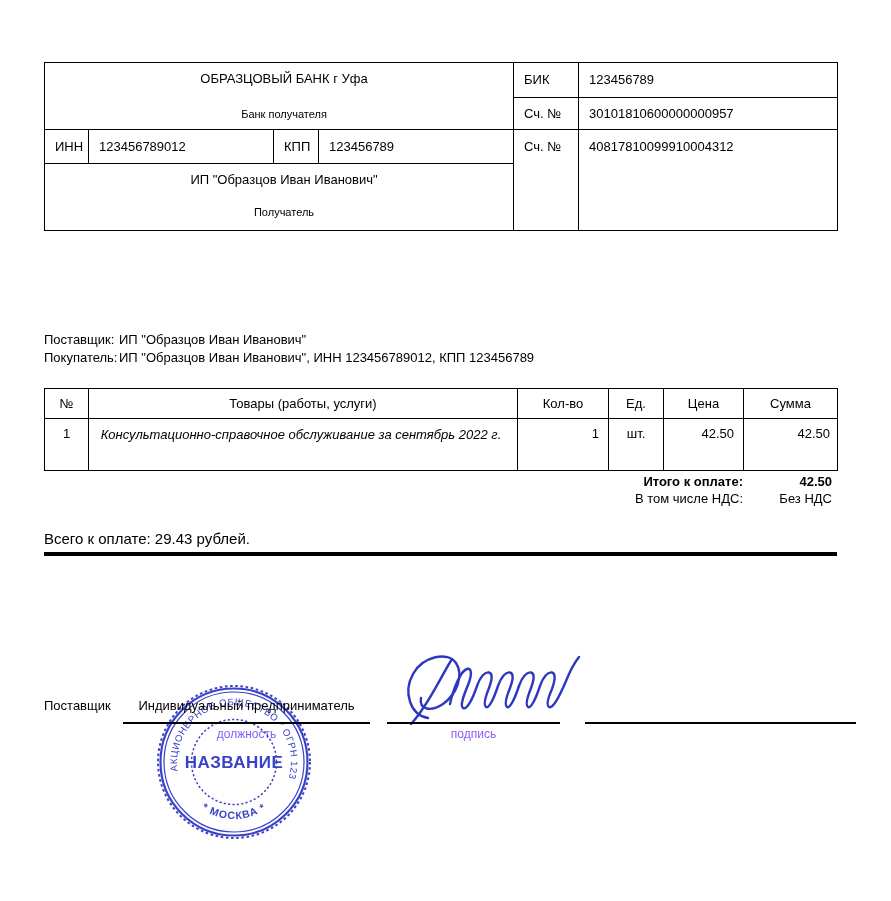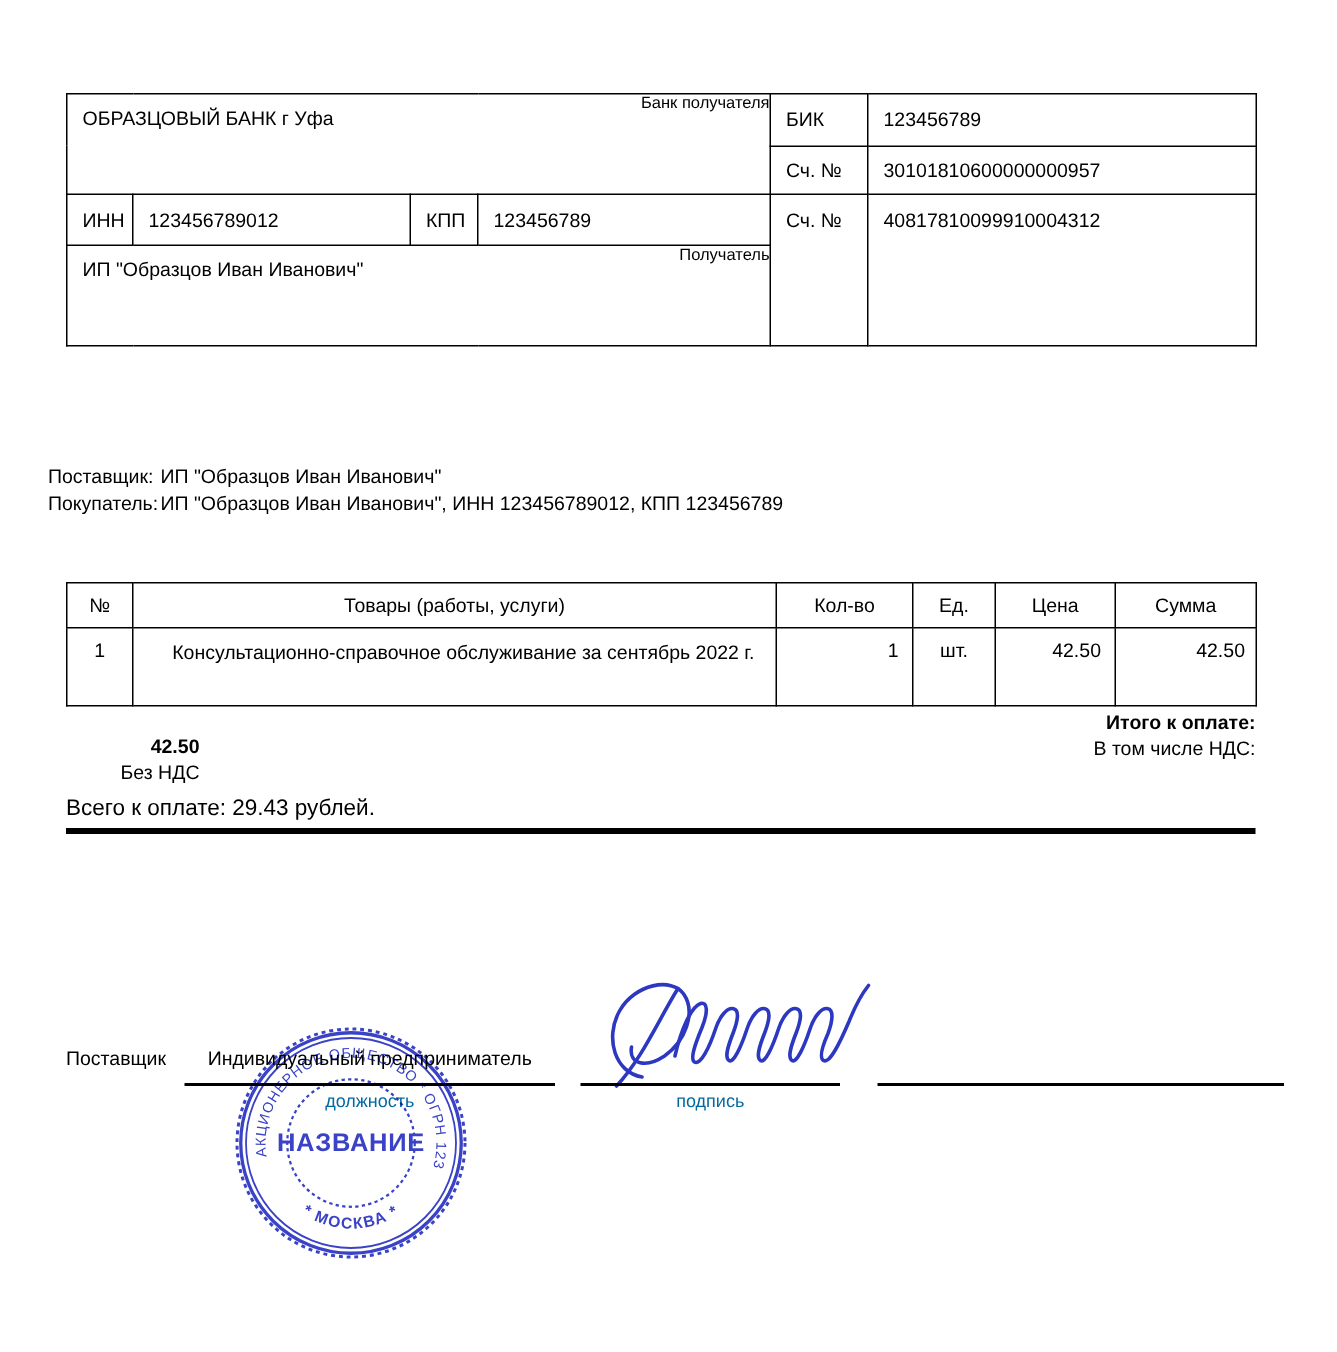--- a/index.html
+++ b/index.html
@@ -14,58 +14,58 @@
   }
   .abs { position: absolute; }
 
   
   table { border-collapse: collapse; table-layout: fixed; }
   td, th { border: 1.5px solid #000; font-size: 13px; overflow: hidden; }
 
   
   .bank-table { position: absolute; left: 44px; top: 62px; width: 793px; }
   .bank-table td { vertical-align: middle; padding: 0 0 0 10px; }
-  .cell-2line { height: 100%; display: flex; flex-direction: row; justify-content: space-between; text-align: center; }
+  .cell-2line { height: 100%; display: flex; flex-direction: column; justify-content: space-between; text-align: center; }
   .cell-2line .ln-top { padding-top: 8px; }
   .cell-2line .ln-bot { padding-bottom: 9px; font-size: 11px; }
   .v-top { vertical-align: top !important; padding-top: 9px !important; }
 
   
   .items-table { position: absolute; left: 44px; top: 388px; width: 793px; }
   .items-table th { font-weight: normal; text-align: center; height: 30px; vertical-align: middle; }
   .items-table td { vertical-align: top; padding-top: 7px; height: 52px; }
   .td-num    { text-align: center; }
-  .td-desc   { text-align: right;  padding-left: 10px !important; padding-right: 14px !important; line-height: 17px; }
+  .td-desc   { text-align: center;  padding-left: 10px !important; padding-right: 14px !important; line-height: 17px; font-style: italic; }
   .td-qty    { text-align: right; padding-right: 9px !important; }
   .td-unit   { text-align: center; }
   .td-price  { text-align: right; padding-right: 9px !important; }
   .td-amount { text-align: right; padding-right: 7px !important; }
 
   
-  .totals-row { left: 44px; width: 793px; display: flex; font-size: 13px; line-height: 16px; flex-direction: column; }
+  .totals-row { left: 44px; width: 793px; display: flex; font-size: 13px; line-height: 16px; }
   .totals-row .t-label { flex: 1; text-align: right; }
   .totals-row .t-value { width: 94px; text-align: right; padding-right: 5px; }
   .bold { font-weight: bold; }
 
   .grand-total { left: 44px; top: 530px; font-size: 15px; }
   .thick-rule  { left: 44px; top: 552px; width: 793px; height: 4px; background: #000; }
 
   .title-line {
     left: 44px; top: 263px; width: 793px;
     text-align: center; font-size: 15px; font-weight: bold;
   }
-  .party-line { left: 32px; font-size: 13px; display: flex; }
+  .party-line { left: 44px; font-size: 13px; display: flex; margin-top: 22px; }
   .party-line .p-label { width: 75px; flex: none; }
 
   .basis-line { left: 44px; top: 598px; font-size: 13px; }
 
   
   .sig-text  { font-size: 13px; line-height: 15px; }
   .sig-line  { height: 1.5px; background: #000; top: 722px; }
-  .sig-label { top: 727px; font-size: 12px; color: #0369a1; text-align: center; }
+  .sig-label { top: 727px; font-size: 12px; color: #8b5cf6; text-align: center; }
   .centered  { text-align: center; }
 
   .stamp-wrap { left: 155px; top: 683px; width: 158px; height: 158px; mix-blend-mode: multiply; }
   .sign-wrap  { left: 398px; top: 648px; width: 200px; height: 82px; mix-blend-mode: multiply; }
 </style>
 </head>
 <body>
 
 <div class="page">
 

